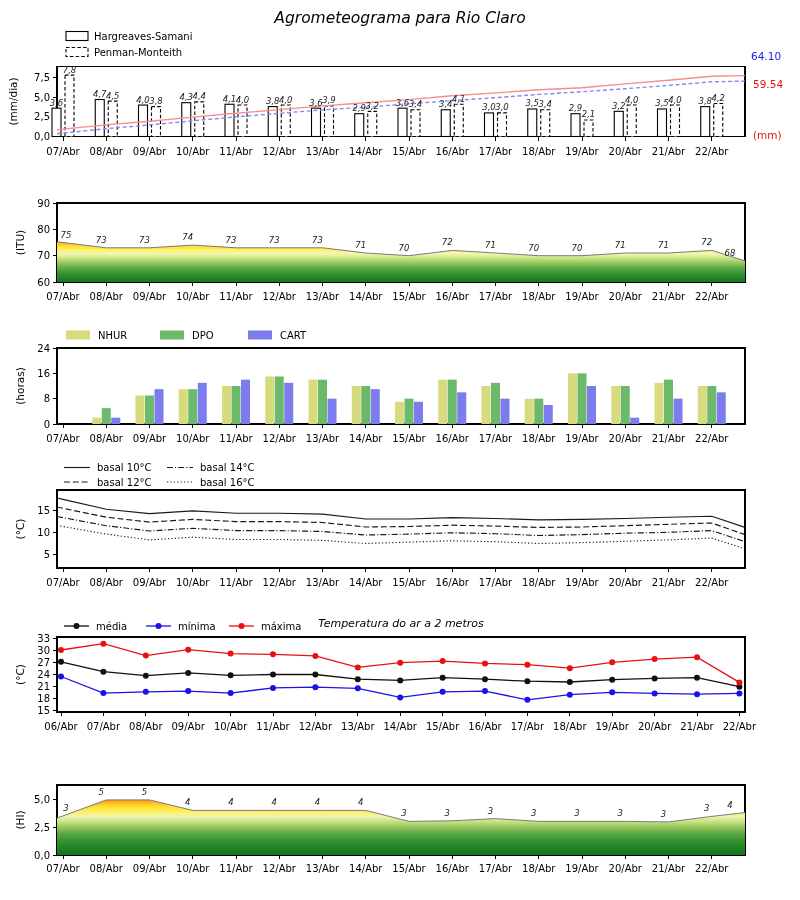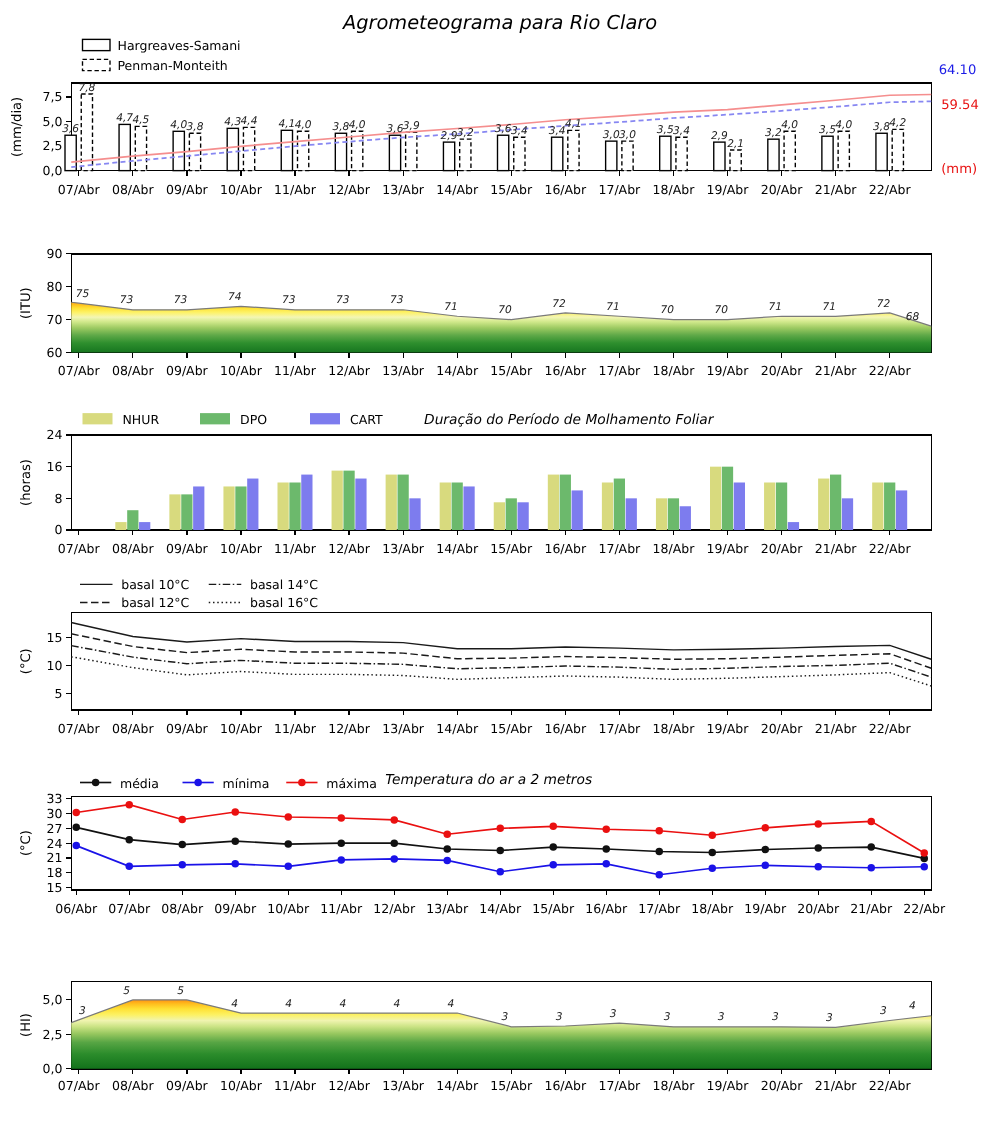--- a/index.html
+++ b/index.html
@@ -5,21 +5,21 @@
   html,body{margin:0;padding:0;background:#fff;}
   #page{position:relative;width:800px;height:900px;background:#fff;
         font-family:"DejaVu Sans","Liberation Sans",sans-serif;color:#000;overflow:hidden;}
   .ttl{position:absolute;text-align:center;white-space:nowrap;font-style:italic;}
   #main-title{top:9px;left:0;width:800px;font-size:15.5px;}
   .ptitle{font-size:11px;}
   #t1{top:34px;left:57px;width:688px;}
   #t2{top:187px;left:57px;width:688px;}
   #t3{top:329px;left:210px;width:490px;}
   #t4{top:472px;left:57px;width:688px;}
-  #t5{top:617px;left:47px;width:688px;}
+  #t5{top:617px;left:57px;width:688px;}
   #t6{top:767px;left:57px;width:688px;}
   .rlab{position:absolute;font-size:10.5px;white-space:nowrap;}
   #acc-pm{top:50px;left:751px;}
   #acc-hs{top:78px;left:753px;}
   #acc-unit{top:97px;left:753px;margin-top:32px;}
   svg{position:absolute;top:0;left:0;}
 </style>
 </head>
 <body>
 
@@ -583,18 +583,17 @@
           <line x1="146" y1="626" x2="171" y2="626" stroke="#1a12e8" stroke-width="1.3"></line>
           <circle cx="158.5" cy="626" r="3" fill="#1a12e8"></circle>
           <text x="178" y="630" font-family="&quot;DejaVu Sans&quot;,&quot;Liberation Sans&quot;,sans-serif" fill="#000" font-size="10px">mínima</text>
           <line x1="229" y1="626" x2="254" y2="626" stroke="#ea1010" stroke-width="1.3"></line>
           <circle cx="241.5" cy="626" r="3" fill="#ea1010"></circle>
           <text x="261" y="630" font-family="&quot;DejaVu Sans&quot;,&quot;Liberation Sans&quot;,sans-serif" fill="#000" font-size="10px">máxima</text>
         </g>
       </g>
     </svg>
   <div id="main-title" class="ttl">Agrometeograma para Rio Claro</div>
-  <div id="t3" class="ttl ptitle">Duração do Período de Molhamento Foliar</div>
   <div id="t5" class="ttl ptitle">Temperatura do ar a 2 metros</div>
   <div id="acc-pm" class="rlab" style="color: rgb(26, 26, 230);">64.10</div>
   <div id="acc-hs" class="rlab" style="color: rgb(232, 20, 20);">59.54</div>
   <div id="acc-unit" class="rlab" style="color: rgb(232, 20, 20);">(mm)</div>
 </div>
 
 </body></html>

